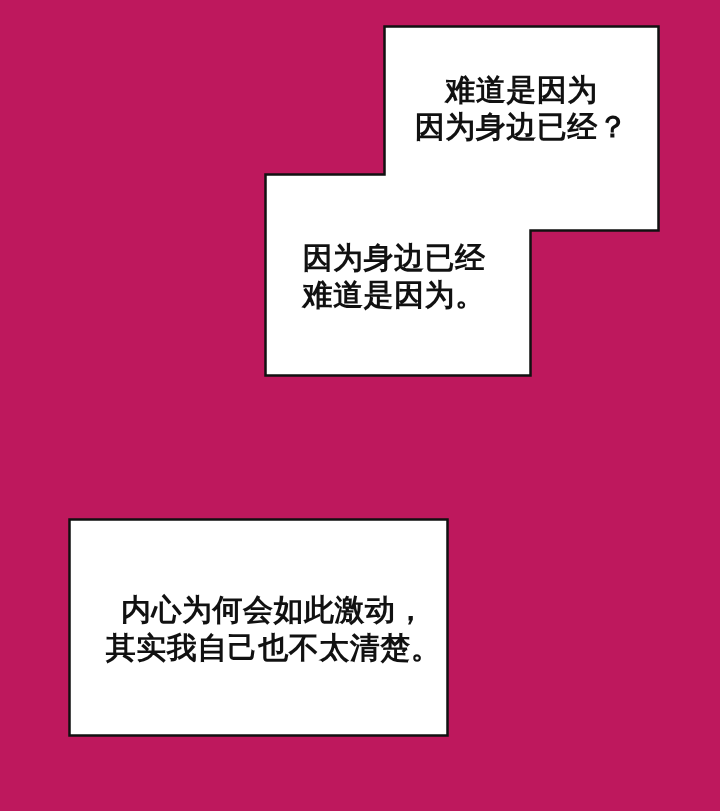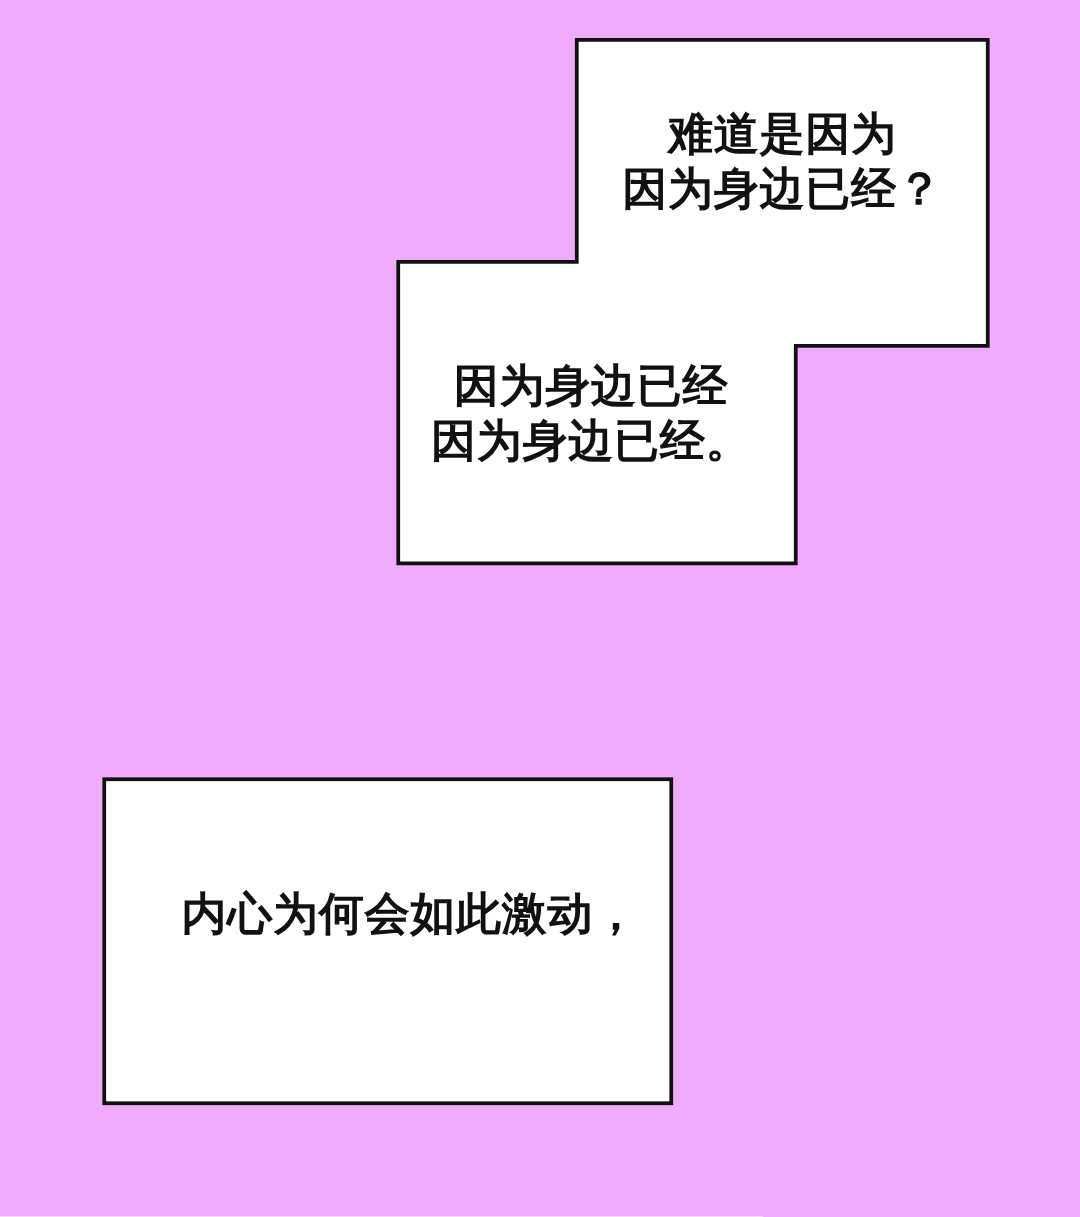--- a/index.html
+++ b/index.html
@@ -4,21 +4,21 @@
 <style>
   html, body {
     margin: 0;
     padding: 0;
     background: #ffffff;
   }
   .page {
     position: relative;
     width: 720px;
     height: 811px;
-    background: #f0abfc;
+    background: #be185d;
     overflow: hidden;
     font-family: "Liberation Sans", sans-serif;
   }
   .outline-layer {
     position: absolute;
     left: 0;
     top: 0;
     width: 720px;
     height: 811px;
     display: block;
@@ -52,20 +52,21 @@
     <rect x="69.5" y="519.5" width="378" height="216" fill="#ffffff" stroke="#111111" stroke-width="2.5"></rect>
   </svg>
 
   <div class="bubble-text bubble-text-1">
     <span class="line">难道是因为</span>
     <span class="line">因为身边已经？</span>
   </div>
 
   <div class="bubble-text bubble-text-2">
     <span class="line">因为身边已经</span>
-    <span class="line">因为身边已经。</span>
+    <span class="line">难道是因为。</span>
   </div>
 
   <div class="bubble-text bubble-text-3">
     <span class="line">内心为何会如此激动，</span>
+    <span class="line">其实我自己也不太清楚。</span>
   </div>
 
 </div>
 
 </body></html>

